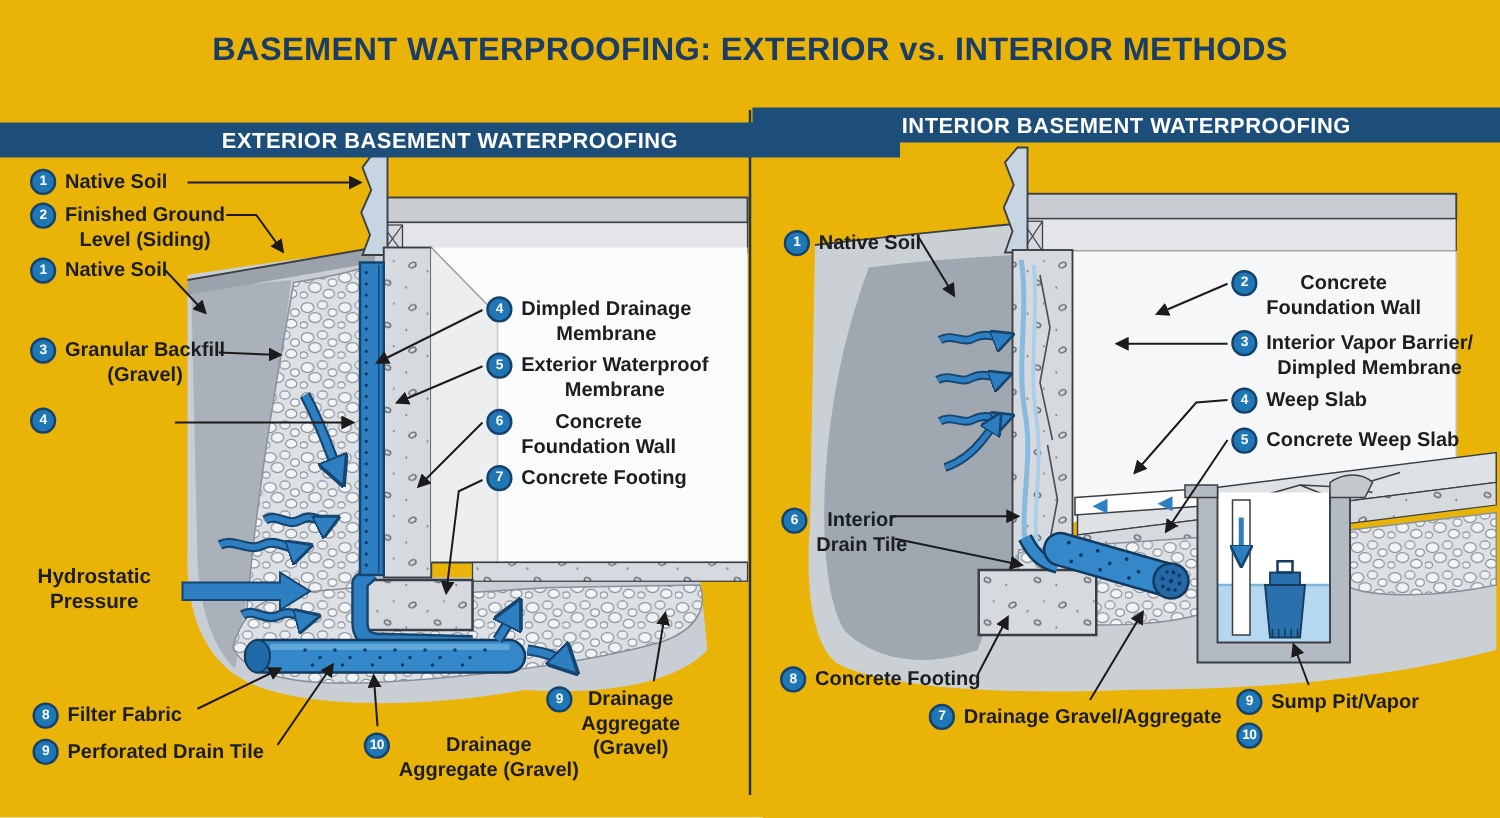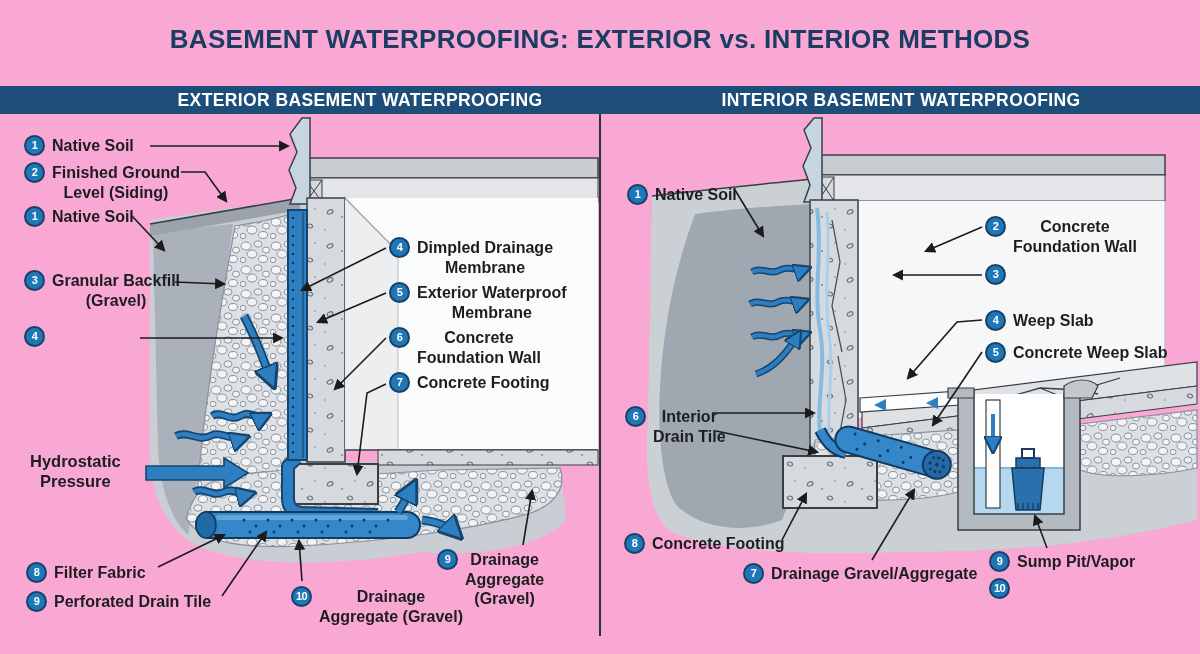--- a/index.html
+++ b/index.html
@@ -1,24 +1,24 @@
 <!DOCTYPE html>
 <html><head>
 <meta charset="utf-8">
 <style>
   html,body{margin:0;padding:0;background:#ffffff;}
-  #stage{position:relative;width:1200px;height:654px;background:#f9a8d4;overflow:hidden;
+  #stage{position:relative;width:1200px;height:654px;background:#eab308;overflow:hidden;
          font-family:"Liberation Sans", sans-serif;}
   #scene{position:absolute;left:0;top:0;pointer-events:none;}
   .title{position:absolute;left:0;top:24px;width:1200px;text-align:center;
          font-size:26px;font-weight:800;letter-spacing:.3px;color:#1b3d63;}
   .hdr{position:absolute;top:86px;height:28px;background:#1d4e79;color:#ffffff;
        display:flex;align-items:center;justify-content:center;
        font-size:17.5px;font-weight:700;letter-spacing:.4px;}
-  .hdr-left{left:0;width:720px;}
+  .hdr-left{left:0;width:720px;margin-top:12px;}
   .hdr-right{left:602px;width:598px;}
   .callout{position:absolute;display:flex;gap:7px;align-items:flex-start;}
   .badge{flex:0 0 auto;width:21px;height:21px;border-radius:50%;background:#1f78b5;
          border:2px solid #17406b;box-sizing:border-box;color:#fff;font-size:11px;
          font-weight:700;line-height:17px;text-align:center;letter-spacing:-.5px;}
   .ctext{font-size:16px;line-height:1.22;font-weight:700;color:#1c1d1f;white-space:pre;
          padding-top:1px;text-align:center;}
   .hydro .ctext{text-align:center;font-size:16.5px;}
 </style>
 </head>
@@ -390,20 +390,22 @@
     <span class="badge">1</span>
     <span class="ctext">Native Soil</span>
   </div>
   <div class="callout" style="left:985px;top:216px">
     <span class="badge">2</span>
     <span class="ctext">Concrete
 Foundation Wall</span>
   </div>
   <div class="callout" style="left:985px;top:264px">
     <span class="badge">3</span>
+    <span class="ctext">Interior Vapor Barrier/
+Dimpled Membrane</span>
   </div>
   <div class="callout" style="left:985px;top:310px">
     <span class="badge">4</span>
     <span class="ctext">Weep Slab</span>
   </div>
   <div class="callout" style="left:985px;top:342px">
     <span class="badge">5</span>
     <span class="ctext">Concrete Weep Slab</span>
   </div>
   <div class="callout" style="left:625px;top:406px">

